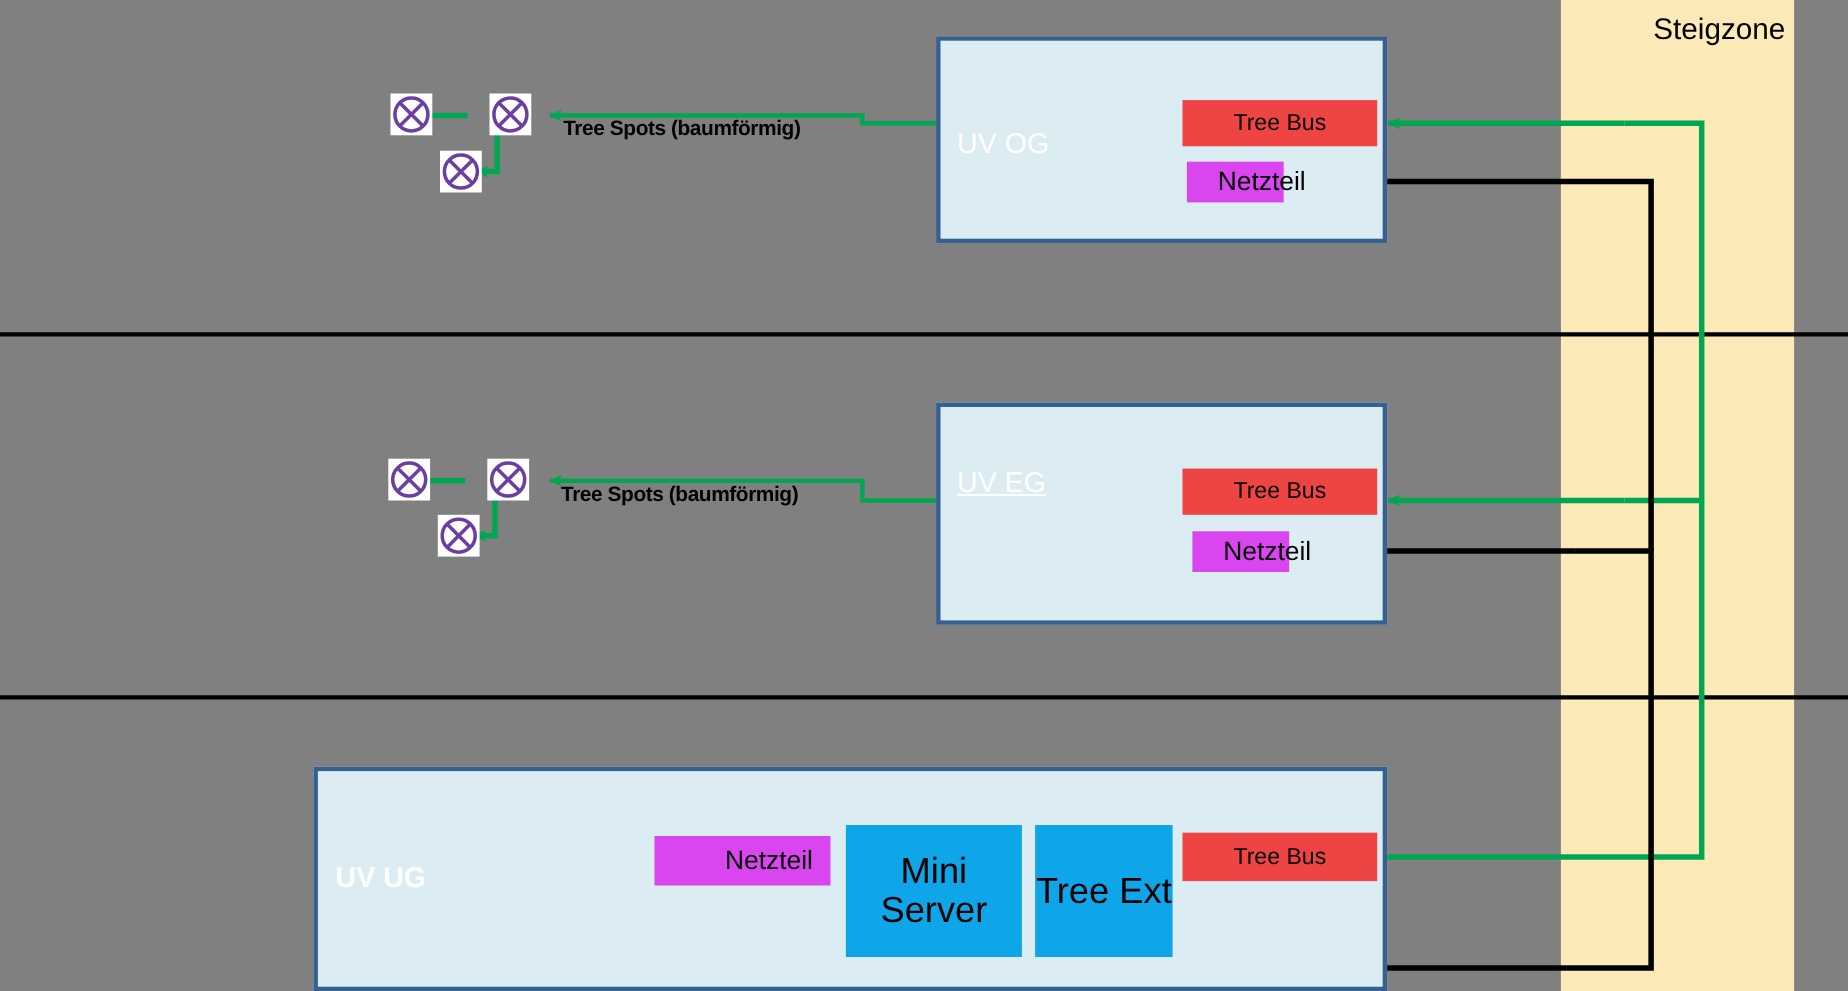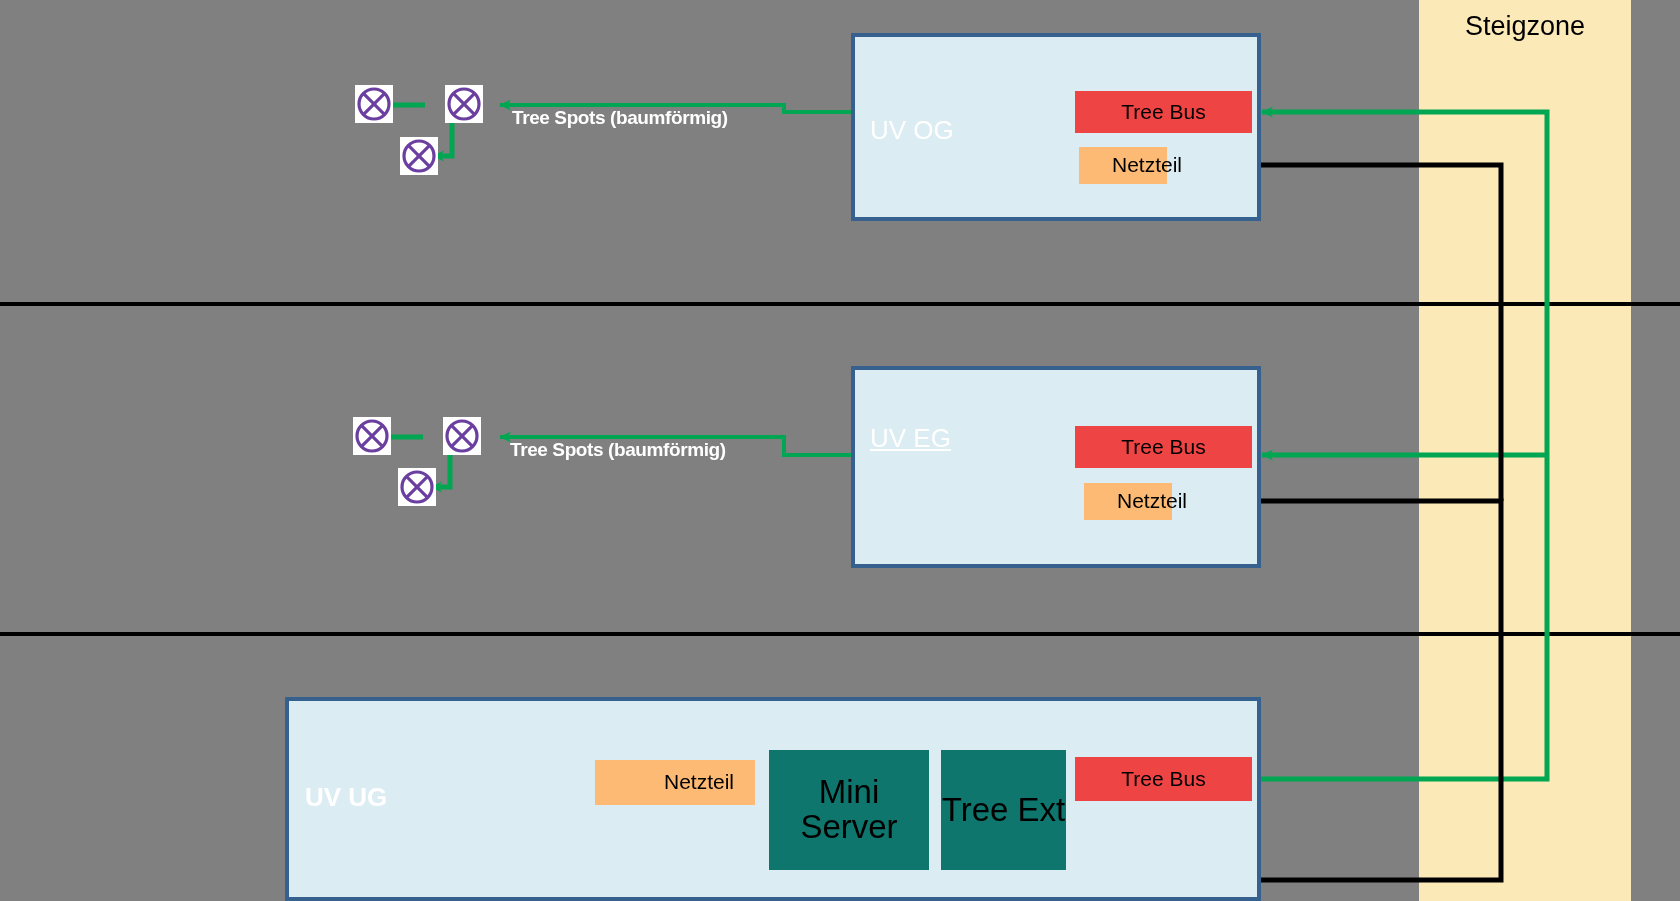--- a/index.html
+++ b/index.html
@@ -6,39 +6,39 @@
   body{font-family:"Liberation Sans", sans-serif;}
   #stage{position:relative;width:1680px;height:901px;overflow:hidden;background:#808080;}
   #svgroot{position:absolute;left:0;top:0;width:1680px;height:901px;}
 
   .floor-label{position:absolute;font-size:26px;color:#ffffff;white-space:nowrap;}
   .uv-panel{position:absolute;background:#DBECF3;border:4px solid #36618E;box-sizing:border-box;}
 
   .node{position:absolute;box-sizing:border-box;display:flex;align-items:center;
         justify-content:center;text-align:center;color:#000;line-height:1.05;}
   .n-treebus{background:#ef4444;font-size:21px;}
-  .n-netzteil{background:#fdba74;font-size:21px;padding-left:48px;}
-  .n-purple{background:#0f766e;font-size:33px;}
+  .n-netzteil{background:#d946ef;font-size:24px;padding-left:48px;}
+  .n-purple{background:#0ea5e9;font-size:33px;}
 
   .steigzone{position:absolute;background:#FBE9B7;}
   .steig-label{position:absolute;font-size:27px;color:#000;white-space:nowrap;text-align:center;}
 
   .spot{position:absolute;background:#FFFFFF;display:flex;align-items:center;justify-content:center;}
   .spot svg{display:block;}
 
-  .greenlabel{position:absolute;color:#ffffff;font-size:19px;font-weight:bold;white-space:nowrap;
+  .greenlabel{position:absolute;color:#000000;font-size:19px;font-weight:bold;white-space:nowrap;
               letter-spacing:-0.4px;}
 </style>
 </head>
 <body>
 
 <div id="stage">
 
   <div class="steigzone" style="left:1419px;top:0;width:212px;height:901px;"></div>
-  <div class="steig-label" style="left:1419px;top:11px;width:212px;">Steigzone</div>
+  <div class="steig-label" style="left:1419px;top:11px;width:212px;padding-left:38px;">Steigzone</div>
 
   <svg id="svgroot" viewBox="0 0 1680 901" xmlns="http://www.w3.org/2000/svg">
     <defs>
       <marker id="gArrow" markerWidth="14" markerHeight="12" refX="12" refY="6" orient="auto" markerUnits="userSpaceOnUse">
         <path d="M13,6 L1,0.5 L4.5,6 L1,11.5 Z" fill="#00A651"></path>
       </marker>
       <marker id="kArrow" markerWidth="22" markerHeight="17" refX="20" refY="8.5" orient="auto" markerUnits="userSpaceOnUse">
         <path d="M21,8.5 L1,1 L6,8.5 L1,16 Z" fill="#000000"></path>
       </marker>
     </defs>

